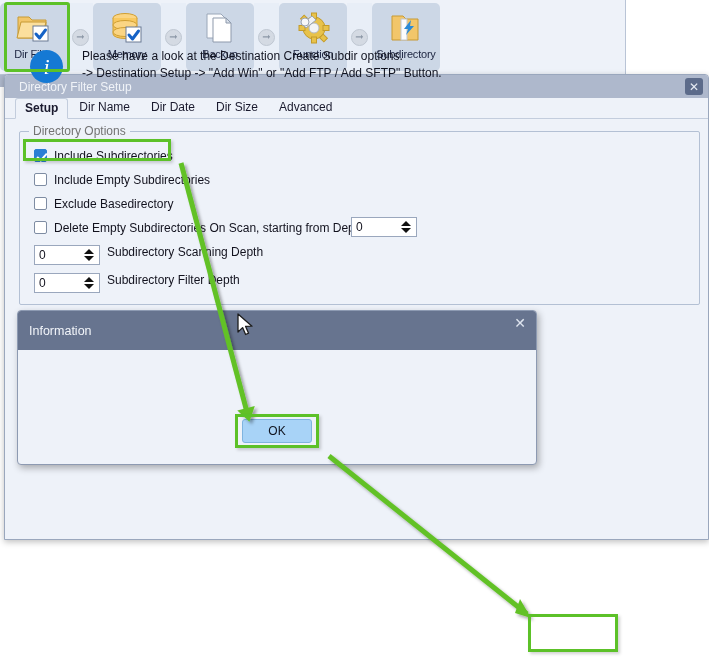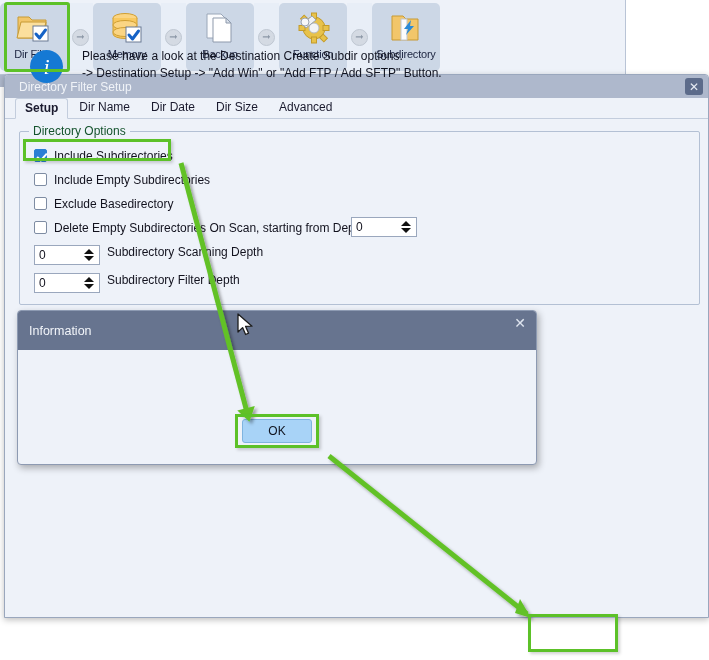--- a/index.html
+++ b/index.html
@@ -44,21 +44,21 @@
     display:flex; align-items:center; justify-content:center;
     color:#8e99a8; font-size:10px; line-height:1;
   }
   .hl-toolbar {
     position:absolute; left:4px; top:2px; width:66px; height:70px;
     border:3px solid #5cc128; border-radius:3px; pointer-events:none; z-index:30;
   }
 
   
   .modal {
-    position:absolute; left:4px; top:74px; width:705px; height:544px;
+    position:absolute; left:4px; top:74px; width:705px; height:466px;
     background:#eef2f9; border:1px solid #9aa7bd;
     border-radius:4px 4px 0 0;
     box-shadow: 0 2px 6px rgba(0,0,0,0.25);
   }
   .modal-title {
     height:23px; background:#aeb8cc;
     border-radius:3px 3px 0 0;
     display:flex; align-items:center; padding-left:14px;
     color:#f0f3f8; font-size:12px;
   }
@@ -81,21 +81,21 @@
     border-radius:3px 3px 0 0; margin-bottom:-1px;font-weight:bold;
   }
 
   
   .groupbox {
     position:absolute; left:14px; top:56px; width:681px; height:174px;
     border:1px solid #b3c0d4; border-radius:2px; background:#eef2f9;
   }
   .group-legend {
     position:absolute; left:9px; top:-8px; background:#eef2f9;
-    padding:0 4px; font-size:12px; color:#14532d;
+    padding:0 4px; font-size:12px; color:#737373;
   }
 
   .opt-row { position:absolute; display:flex; height:18px; }
   .cb {
     width:13px; height:13px; border:1px solid #7e8ca3; background:#ffffff;
     border-radius:2px; display:inline-block; position:relative; flex:none;
   }
   .cb.checked { background:#2b7fd4; border-color:#2b7fd4; }
   .cb.checked:after {
     content:""; position:absolute; left:4px; top:1px; width:4px; height:8px;

